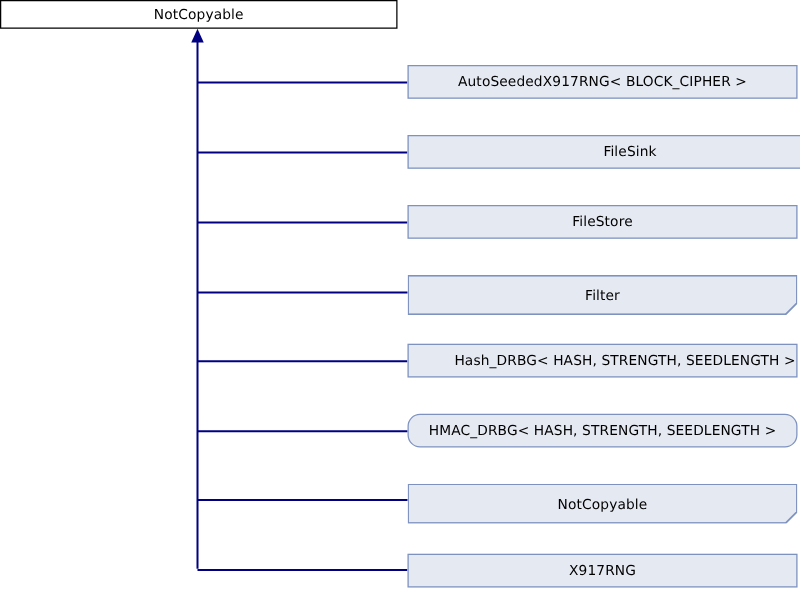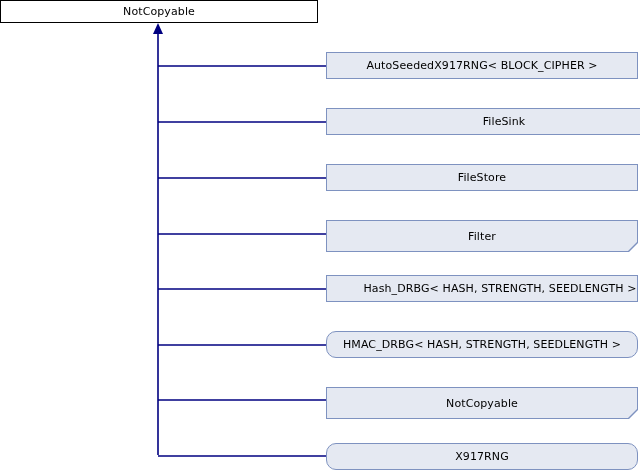--- a/index.html
+++ b/index.html
@@ -121,18 +121,18 @@
         <span class="node-label">Hash_DRBG&lt; HASH, STRENGTH, SEEDLENGTH &gt;</span>
       </div>
       <div class="node node-derived" style="left: 326px; top: 331px; width: 312px; height: 27px; border-radius: 10px;">
         <span class="node-label">HMAC_DRBG&lt; HASH, STRENGTH, SEEDLENGTH &gt;</span>
       </div>
       <div class="node node-derived node-clipped" style="left: 326px; top: 387px; width: 312px; height: 27px;">
         <div class="clip-inner"></div>
         <div class="clip-fill"></div>
         <span class="node-label">NotCopyable</span>
       </div>
-      <div class="node node-derived" style="left: 326px; top: 443px; width: 312px; height: 27px; border-radius: 10px;">
+      <div class="node node-derived" style="left: 326px; top: 443px; width: 312px; height: 27px;">
         <span class="node-label">X917RNG</span>
       </div>
     </div>
 
 </div>
 
 </body></html>

